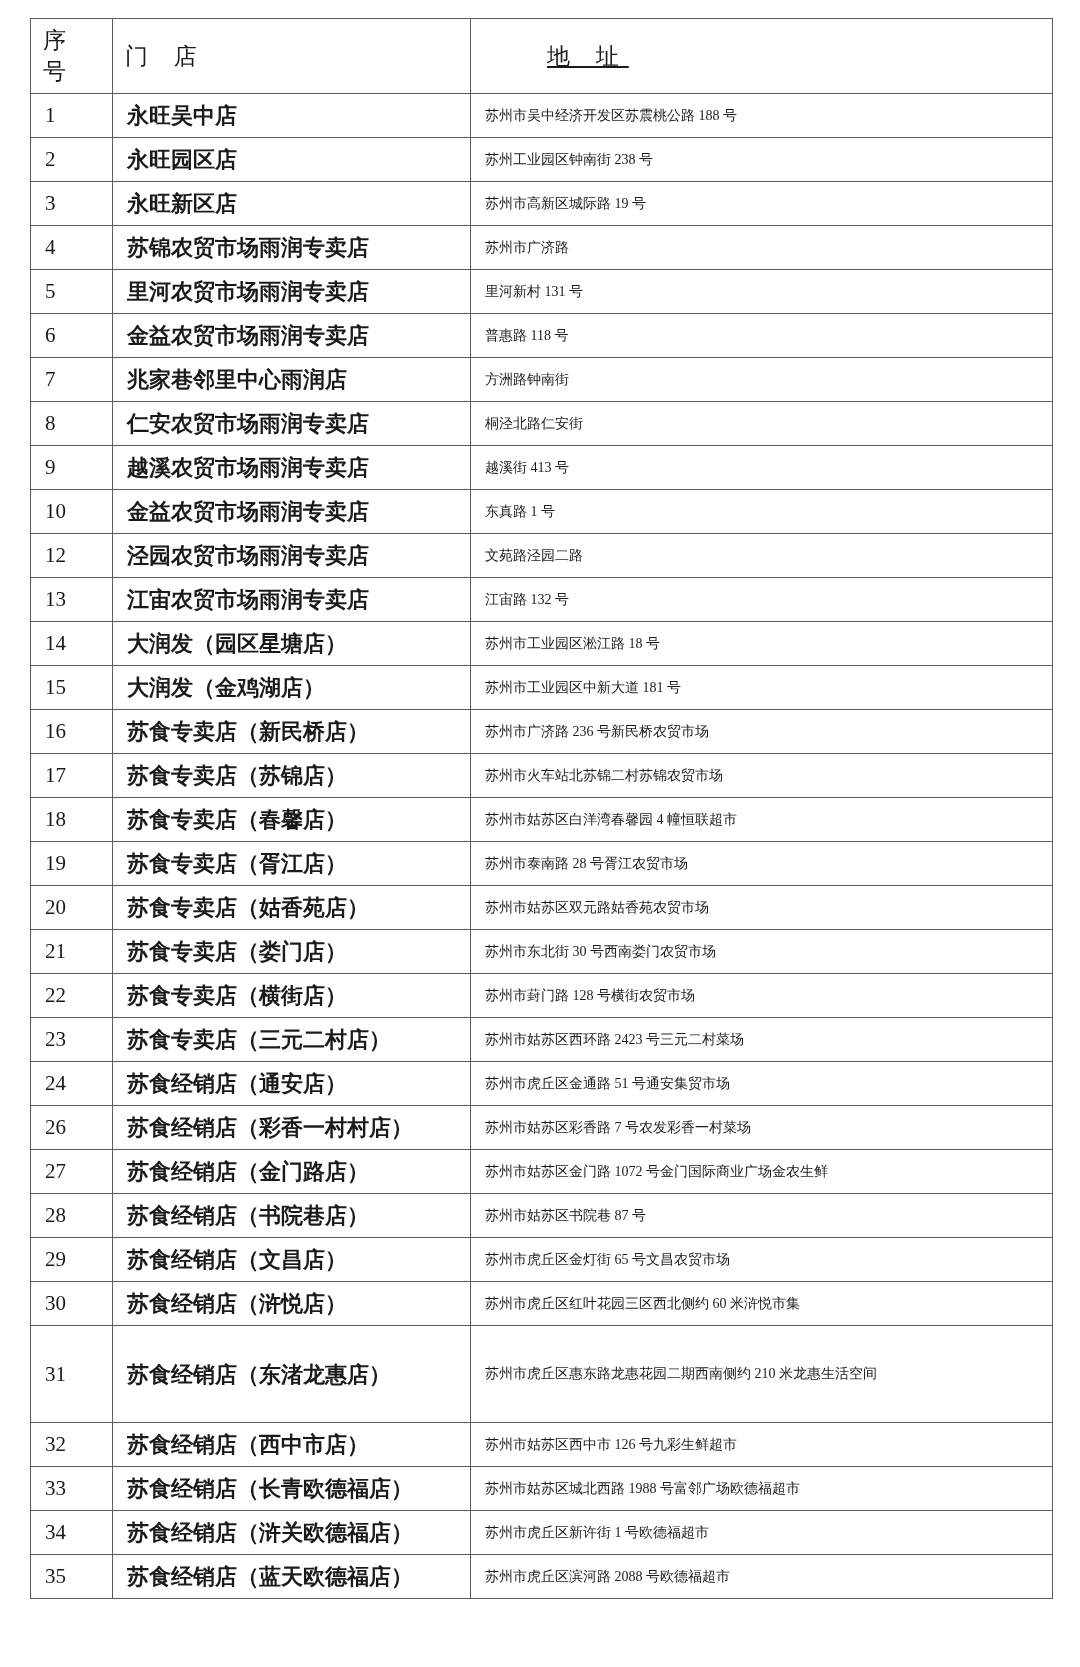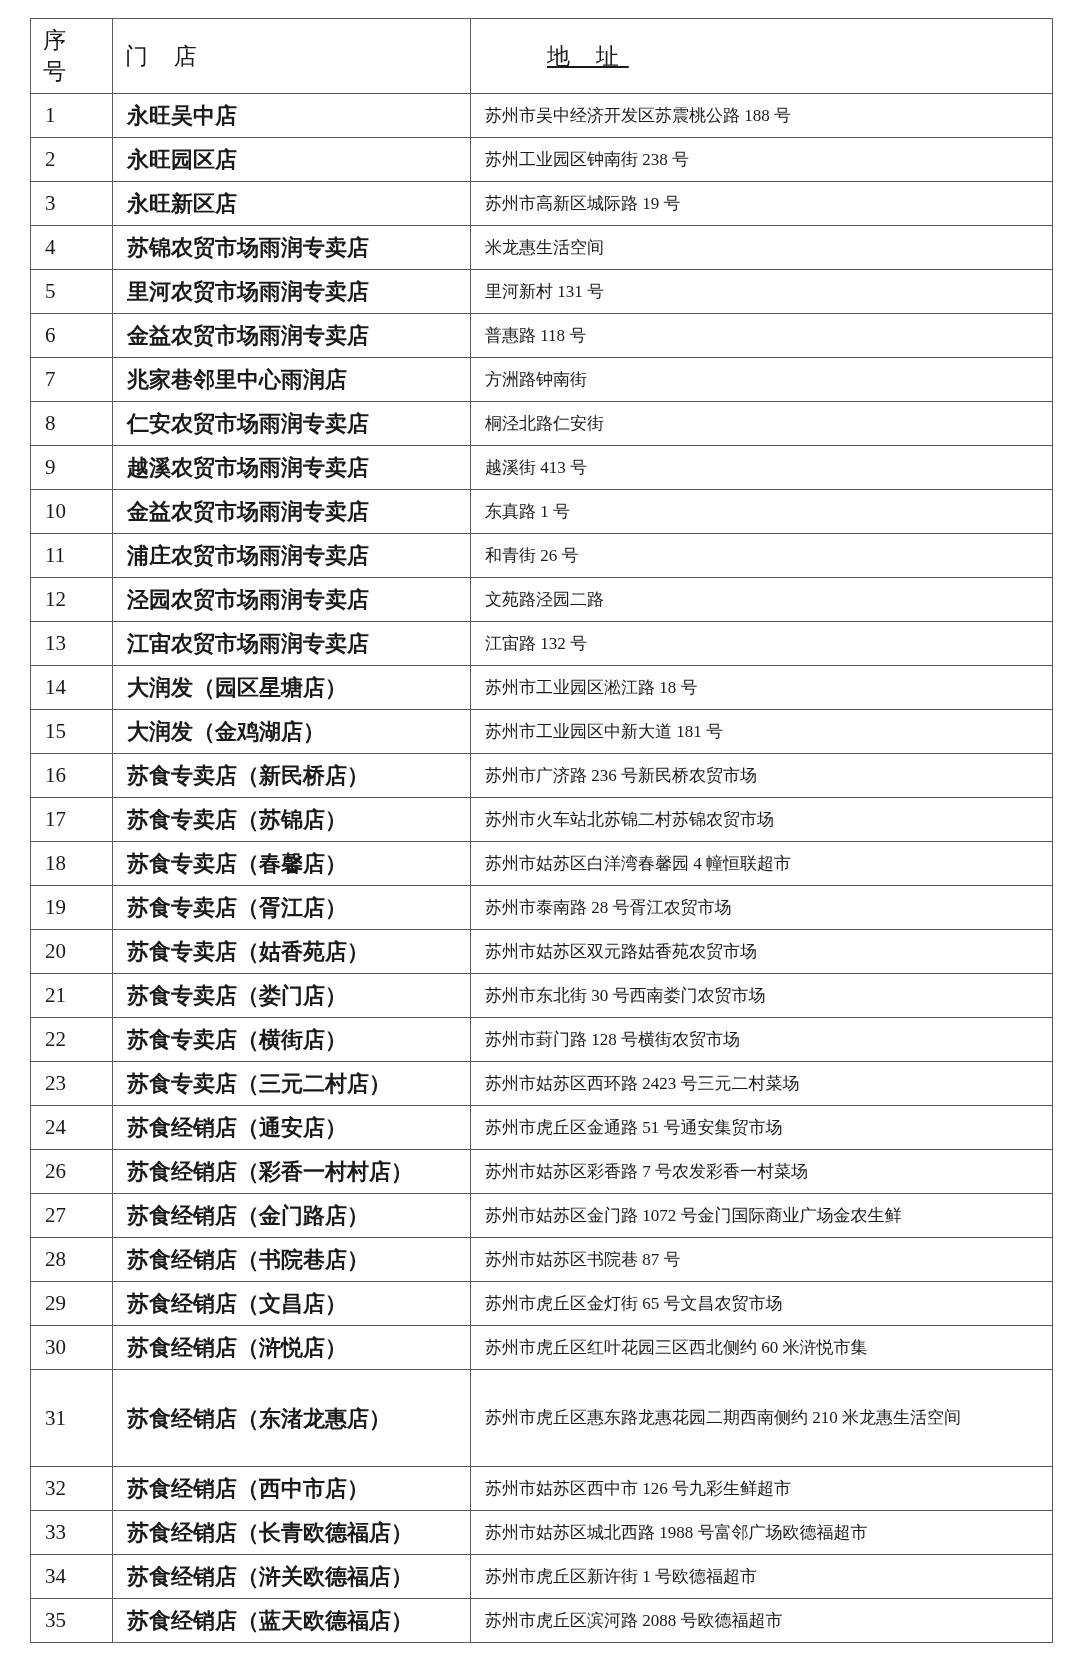--- a/index.html
+++ b/index.html
@@ -71,21 +71,21 @@
     font-family: "Liberation Serif", "DejaVu Serif", serif;
   }
   td.c-store {
     font-size: 22px;
     padding: 5px 0 5px 14px;
     line-height: 1.5;
     white-space: nowrap;
     font-weight: bold;
   }
   td.c-addr {
-    font-size: 17px;
+    font-size: 14px;
     padding: 5px 10px 5px 14px;
     line-height: 1.52;
   }
 
   
   tr.tall td { height: 84px; }
   tr.tall td.c-addr { padding-top: 6px; padding-bottom: 6px; }
 
   tr.normal td { height: 32.5px; }
 
@@ -137,21 +137,21 @@
           <td class="c-idx">3</td>
           <td class="c-store">永旺新区店</td>
           <td class="c-addr">
             <span class="addr-text">苏州市高新区城际路 19 号</span>
           </td>
         </tr>
         <tr class="normal">
           <td class="c-idx">4</td>
           <td class="c-store">苏锦农贸市场雨润专卖店</td>
           <td class="c-addr">
-            <span class="addr-text">米龙惠生活空间</span>
+            <span class="addr-text">苏州市广济路</span>
           </td>
         </tr>
         <tr class="normal">
           <td class="c-idx">5</td>
           <td class="c-store">里河农贸市场雨润专卖店</td>
           <td class="c-addr">
             <span class="addr-text">里河新村 131 号</span>
           </td>
         </tr>
         <tr class="normal">
@@ -180,27 +180,20 @@
           <td class="c-store">越溪农贸市场雨润专卖店</td>
           <td class="c-addr">
             <span class="addr-text">越溪街 413 号</span>
           </td>
         </tr>
         <tr class="normal">
           <td class="c-idx">10</td>
           <td class="c-store">金益农贸市场雨润专卖店</td>
           <td class="c-addr">
             <span class="addr-text">东真路 1 号</span>
-          </td>
-        </tr>
-        <tr class="normal">
-          <td class="c-idx">11</td>
-          <td class="c-store">浦庄农贸市场雨润专卖店</td>
-          <td class="c-addr">
-            <span class="addr-text">和青街 26 号</span>
           </td>
         </tr>
         <tr class="normal">
           <td class="c-idx">12</td>
           <td class="c-store">泾园农贸市场雨润专卖店</td>
           <td class="c-addr">
             <span class="addr-text">文苑路泾园二路</span>
           </td>
         </tr>
         <tr class="normal">

